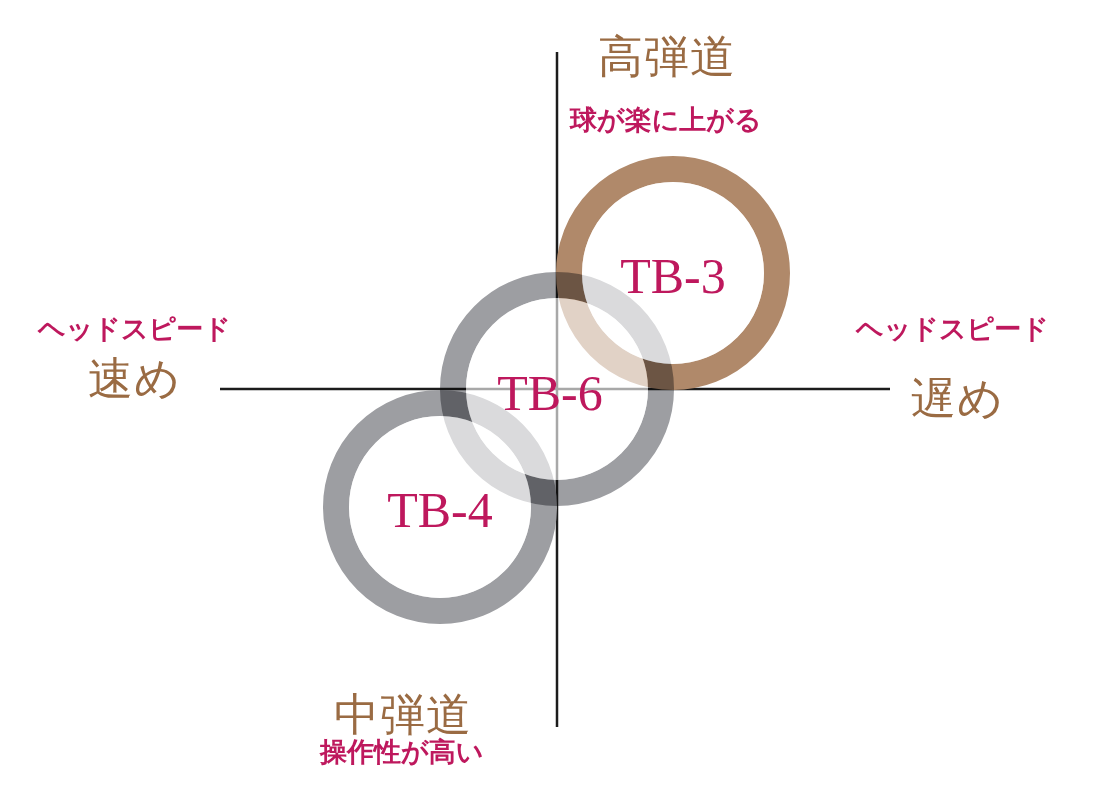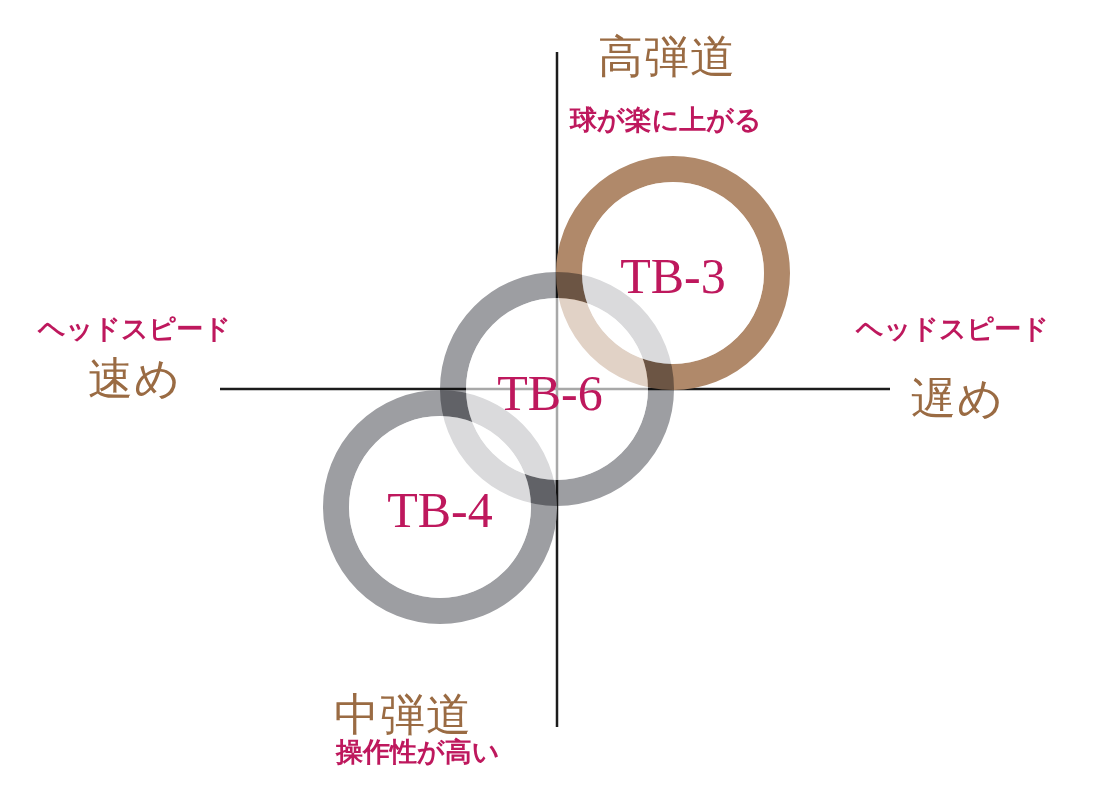--- a/index.html
+++ b/index.html
@@ -26,21 +26,21 @@
 
   <circle cx="557" cy="389" r="91" fill="#ffffff" fill-opacity="0.62"></circle>
   <circle cx="673" cy="273" r="91" fill="#ffffff" fill-opacity="0.62"></circle>
   <circle cx="440" cy="507" r="91" fill="#ffffff" fill-opacity="0.62"></circle>
 </svg>
 
 <div class="abs big-label" style="left:598px; top:38px;">高弾道</div>
 <div class="abs sub-label" style="left:570px; top:106px;">球が楽に上がる</div>
 
 <div class="abs big-label" style="left:334px; top:696px;">中弾道</div>
-<div class="abs sub-label" style="left:320px; top:738px;margin-left:16px;">操作性が高い</div>
+<div class="abs sub-label" style="left:320px; top:738px;">操作性が高い</div>
 
 <div class="abs sub-label" style="left:38px; top:315px;">ヘッドスピード</div>
 <div class="abs big-label" style="left:88px; top:360px;">速め</div>
 
 <div class="abs sub-label" style="left:856px; top:315px;">ヘッドスピード</div>
 <div class="abs big-label" style="left:905px; top:380px;margin-left:6px;">遅め</div>
 
 <div class="abs ring-label" style="left:673px; top:276px;">TB-3</div>
 <div class="abs ring-label" style="left:550px; top:393px;">TB-6</div>
 <div class="abs ring-label" style="left:440px; top:510px;">TB-4</div>

